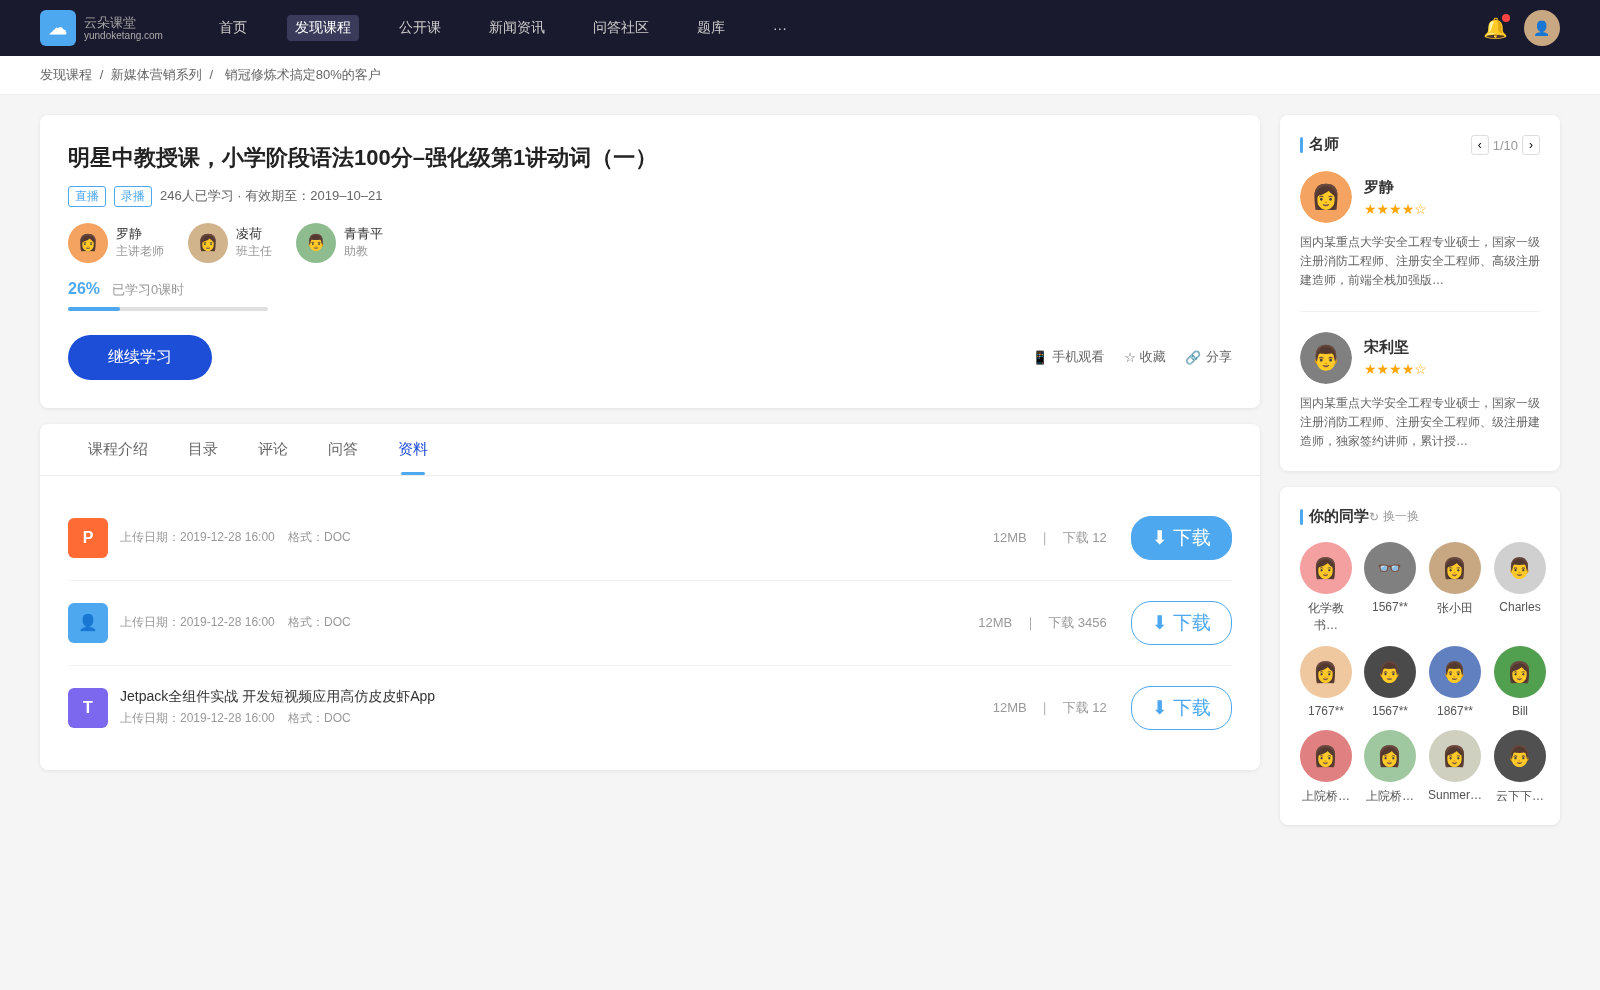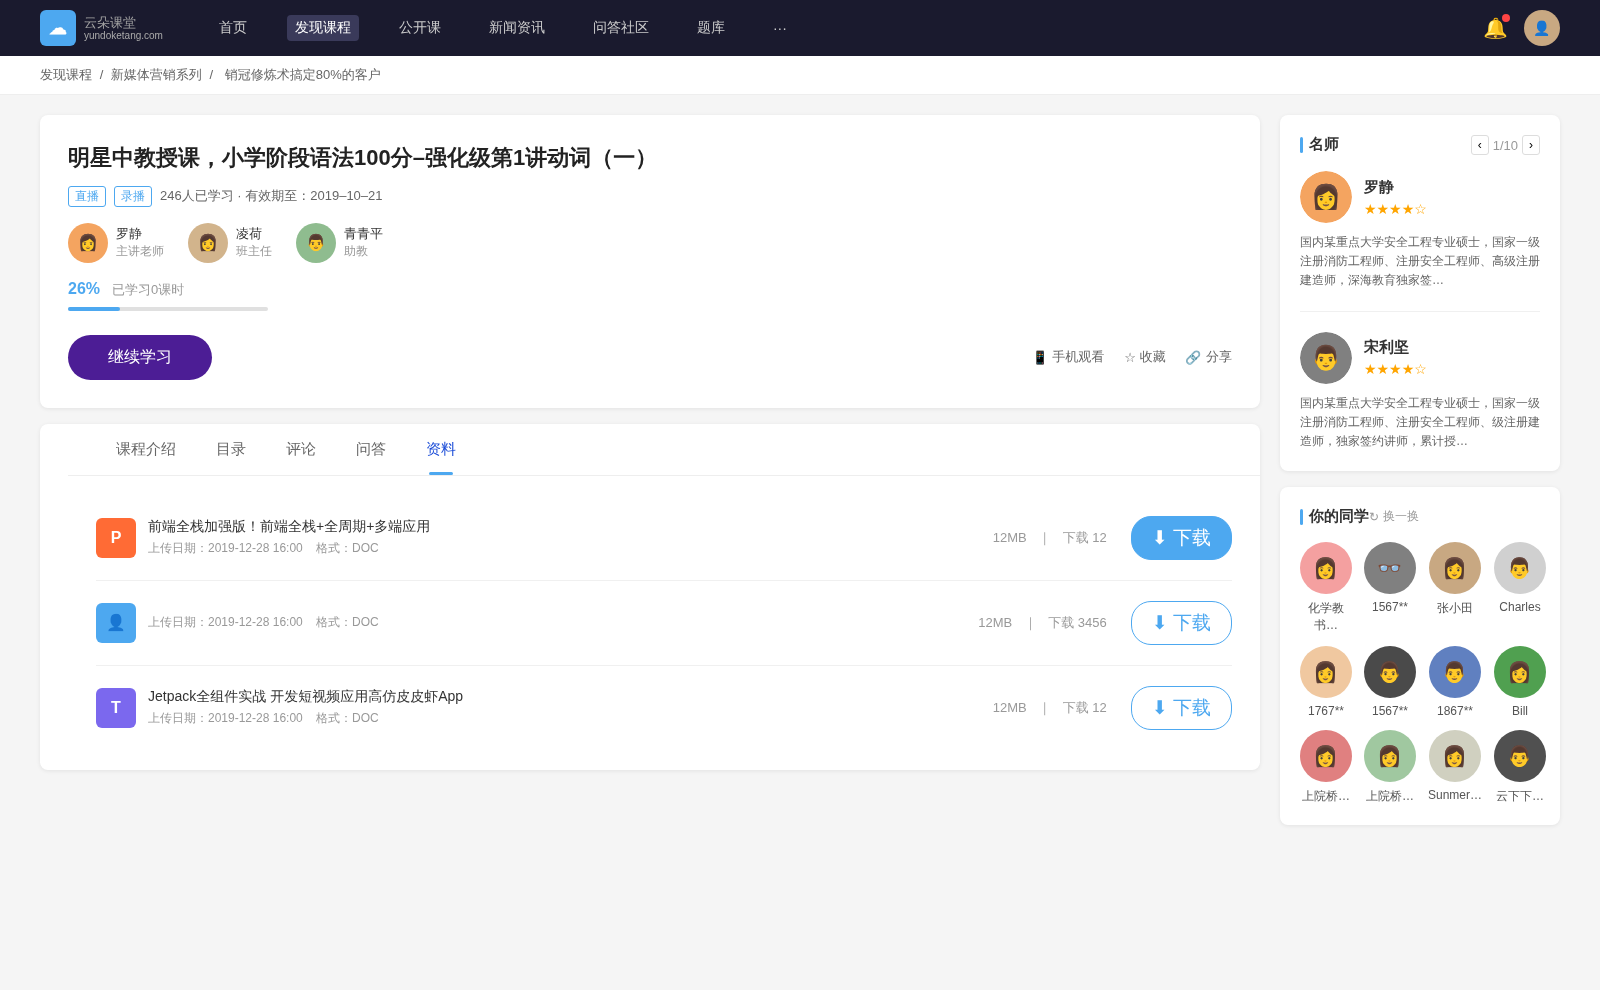--- a/index.html
+++ b/index.html
@@ -40,26 +40,26 @@
     .teacher-avatar { width: 40px; height: 40px; border-radius: 50%; overflow: hidden; }
     .avatar-placeholder { width: 100%; height: 100%; display: flex; align-items: center; justify-content: center; font-size: 16px; }
     .teacher-name { font-size: 13px; font-weight: 500; }
     .teacher-role { font-size: 12px; color: #999; }
     .progress-section { margin: 17px 0; }
     .progress-label { color: #4da8f0; font-size: 16px; font-weight: 600; margin-bottom: 4px; }
     .progress-sub { color: #999; font-size: 13px; margin-left: 8px; }
     .progress-bar-bg { height: 4px; background: #e0e0e0; border-radius: 2px; margin-top: 8px; width: 200px; }
     .progress-bar-fill { height: 100%; background: #4da8f0; border-radius: 2px; }
     .course-actions { display: flex; align-items: center; gap: 16px; margin-top: 24px; }
-    .btn-primary { background: #4c1d95; color: white; border: none; border-radius: 24px; padding: 12px 40px; font-size: 16px; cursor: pointer; font-weight: 500; }
+    .btn-primary { background: #1d4ed8; color: white; border: none; border-radius: 24px; padding: 12px 40px; font-size: 16px; cursor: pointer; font-weight: 500; }
     .action-links { display: flex; gap: 20px; margin-left: auto; }
     .action-link { color: #666; font-size: 13px; cursor: pointer; display: flex; align-items: center; gap: 4px; }
 
     
-    .tabs-card { background: white; border-radius: 8px; box-shadow: 0 1px 4px rgba(0,0,0,0.08); padding-left: 28px; }
+    .tabs-card { background: white; border-radius: 8px; box-shadow: 0 1px 4px rgba(0,0,0,0.08); }
     .tabs-header { display: flex; border-bottom: 1px solid #eee; padding: 0 28px; }
     .tab-item { padding: 16px 20px; font-size: 15px; color: #666; cursor: pointer; position: relative; }
     .tab-item.active { color: #1d4ed8; }
     .tab-item.active::after { content: ''; position: absolute; bottom: 0; left: 50%; transform: translateX(-50%); width: 24px; height: 3px; background: #4da8f0; border-radius: 2px; }
     .tabs-content { padding: 20px 28px; }
 
     
     .resource-item { display: flex; align-items: center; padding: 20px 0; border-bottom: 1px solid #f0f0f0; }
     .resource-item:last-child { border-bottom: none; }
     .resource-icon { width: 40px; height: 40px; border-radius: 6px; display: flex; align-items: center; justify-content: center; color: white; font-size: 16px; font-weight: bold; margin-right: 12px; flex-shrink: 0; }
@@ -215,21 +215,20 @@
         <div class="tab-item">目录</div>
         <div class="tab-item">评论</div>
         <div class="tab-item">问答</div>
         <div class="tab-item active">资料</div>
       </div>
       <div class="tabs-content">
 
         <div class="resource-item">
           <div class="resource-icon orange">P</div>
           <div class="resource-info">
-            <div class="resource-name">前端全栈加强版！前端全栈+全周期+多端应用</div>
             <div class="resource-meta">
               <span>上传日期：2019-12-28  16:00</span>
               &nbsp;&nbsp;
               <span>格式：DOC</span>
             </div>
           </div>
           <div class="resource-stats">
             <span>12MB</span>
             <span class="resource-separator">｜</span>
             <span>下载 12</span>
@@ -291,21 +290,21 @@
       <div class="teacher-sidebar-item">
         <div class="teacher-sidebar-top">
           <div class="teacher-sidebar-avatar">
             <div style="width:100%;height:100%;background:#f4a460;display:flex;align-items:center;justify-content:center;font-size:24px;border-radius:50%;">👩</div>
           </div>
           <div>
             <div class="teacher-sidebar-name">罗静</div>
             <div class="stars">★★★★☆</div>
           </div>
         </div>
-        <div class="teacher-sidebar-desc">国内某重点大学安全工程专业硕士，国家一级注册消防工程师、注册安全工程师、高级注册建造师，深海教育独家签…</div>
+        <div class="teacher-sidebar-desc">国内某重点大学安全工程专业硕士，国家一级注册消防工程师、注册安全工程师、高级注册建造师，前端全栈加强版…</div>
       </div>
 
       <div class="teacher-sidebar-item">
         <div class="teacher-sidebar-top">
           <div class="teacher-sidebar-avatar">
             <div style="width:100%;height:100%;background:#808080;display:flex;align-items:center;justify-content:center;font-size:24px;border-radius:50%;">👨</div>
           </div>
           <div>
             <div class="teacher-sidebar-name">宋利坚</div>
             <div class="stars">★★★★☆</div>

